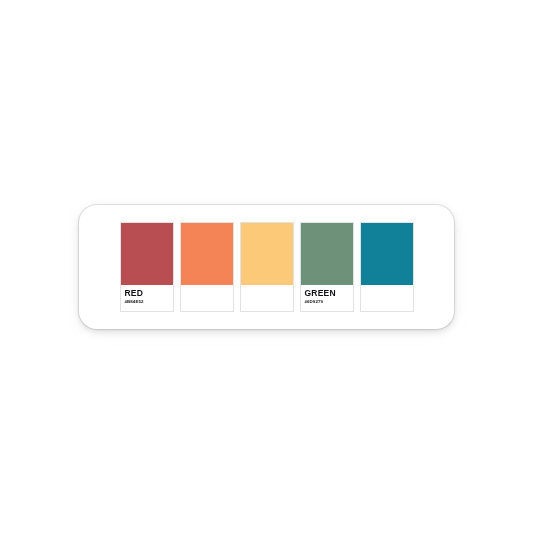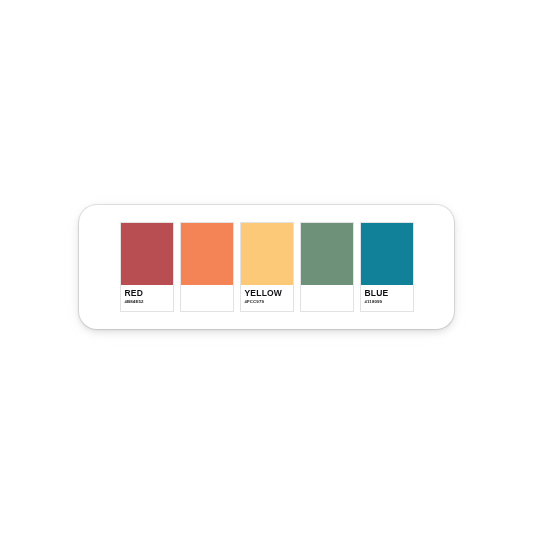--- a/index.html
+++ b/index.html
@@ -131,34 +131,30 @@
           <div class="chip-hex">#B84E52</div>
         </div>
       </div>
 
       <div class="chip">
         <div class="chip-color" style="background-color: rgb(244, 132, 85);"></div>
       </div>
 
       <div class="chip">
         <div class="chip-color" style="background-color: rgb(252, 201, 121);"></div>
+      </div>
+
+      <div class="chip">
+        <div class="chip-color" style="background-color: rgb(109, 146, 121);"></div>
         <div class="chip-caption">
-          <div class="chip-name">YELLOW</div>
-          <div class="chip-hex">#FCC979</div>
+          <div class="chip-name">GREEN</div>
+          <div class="chip-hex">#6D9279</div>
         </div>
       </div>
 
       <div class="chip">
-        <div class="chip-color" style="background-color: rgb(109, 146, 121);"></div>
-      </div>
-
-      <div class="chip">
         <div class="chip-color" style="background-color: rgb(17, 128, 153);"></div>
-        <div class="chip-caption">
-          <div class="chip-name">BLUE</div>
-          <div class="chip-hex">#118099</div>
-        </div>
       </div>
 
 
     </div>
   </div>
 </div>
 
 </body></html>

